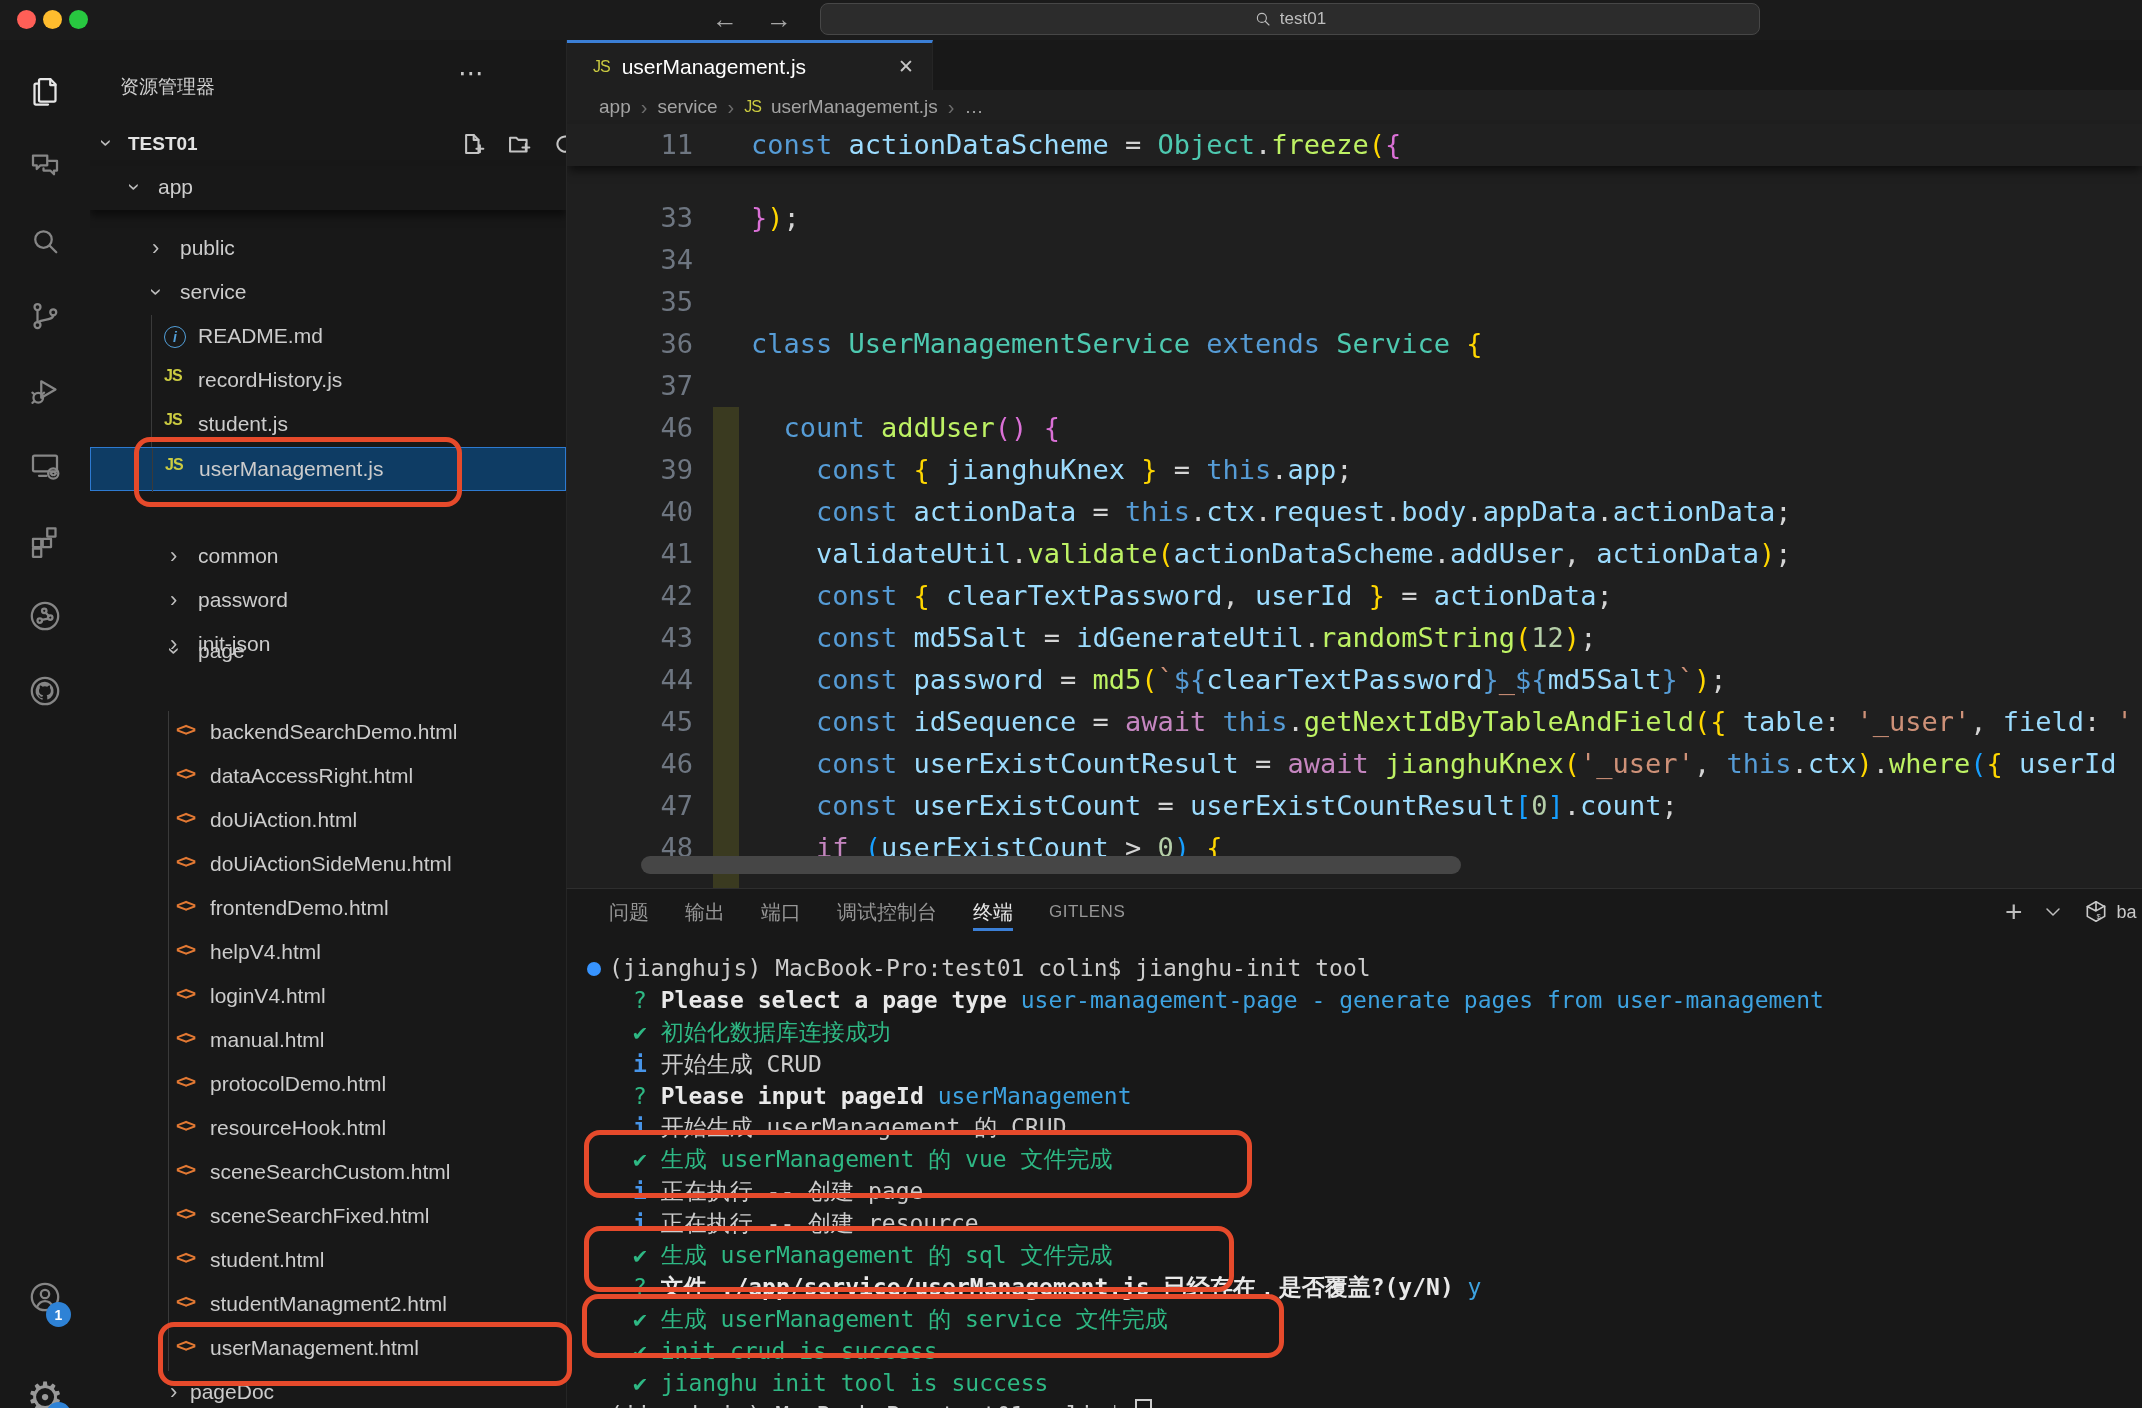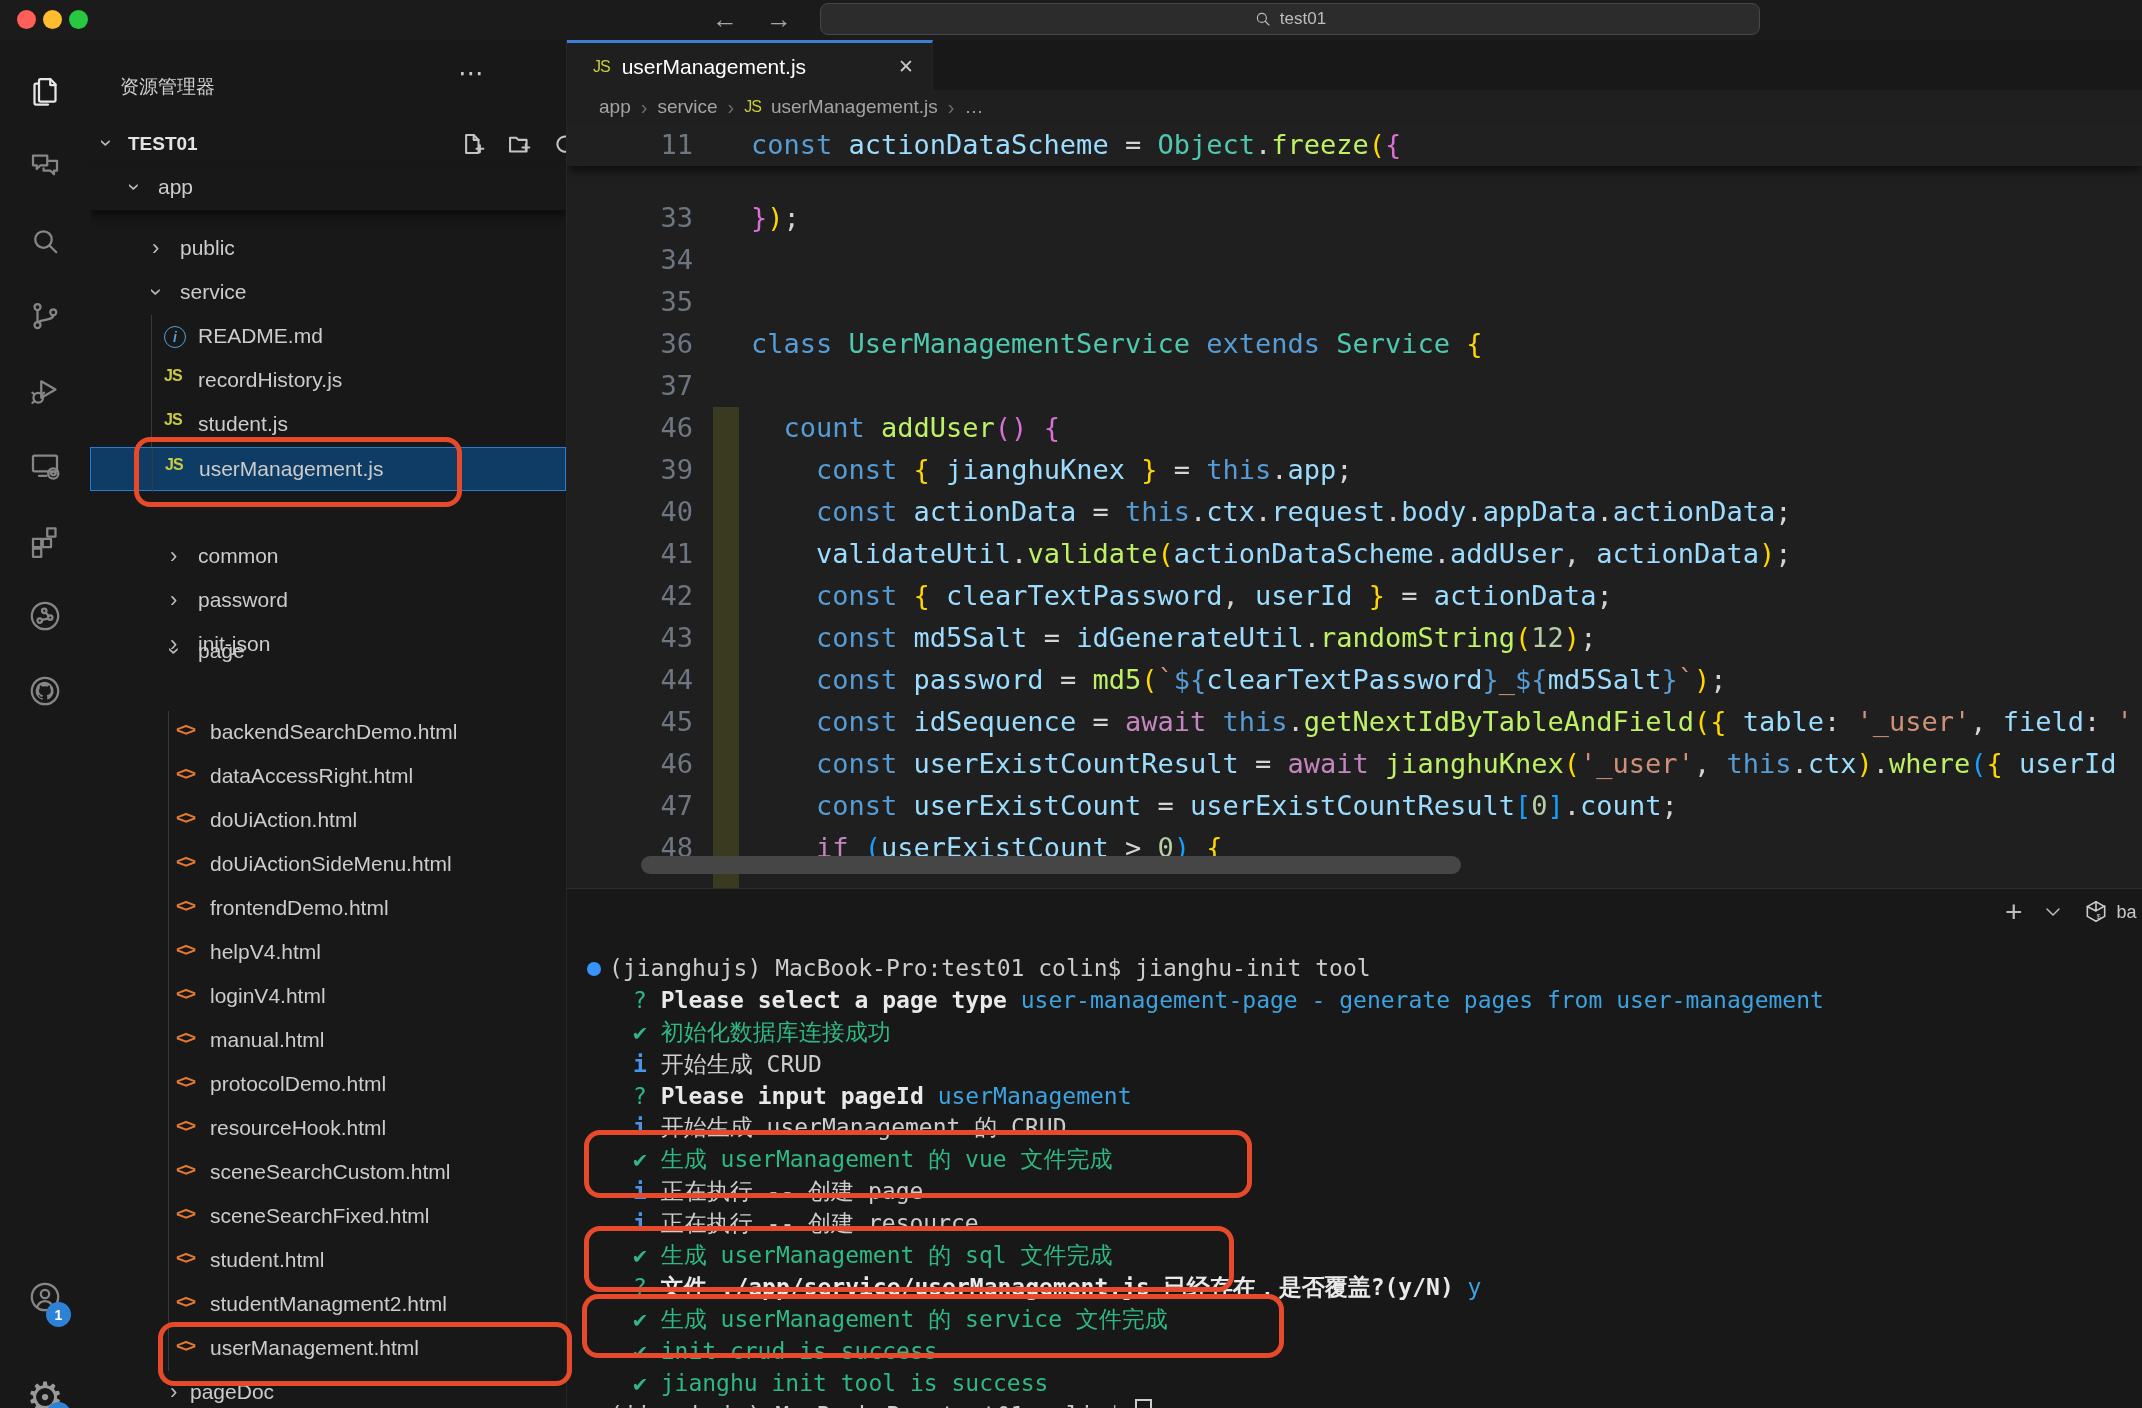--- a/index.html
+++ b/index.html
@@ -425,20 +425,28 @@
         <div class="codeline" style="top: 661px;"><span class="gut">45</span><span class="ctext"><span class="c-pl">    </span><span class="c-kw">const</span><span class="c-pl"> </span><span class="c-var">idSequence</span><span class="c-pl"> = </span><span class="c-ctrl">await</span><span class="c-pl"> </span><span class="c-kw">this</span><span class="c-pl">.</span><span class="c-fn">getNextIdByTableAndField</span><span class="c-gold">(</span><span class="c-gold">{</span><span class="c-pl"> </span><span class="c-var">table</span><span class="c-pl">: </span><span class="c-str">'_user'</span><span class="c-pl">, </span><span class="c-var">field</span><span class="c-pl">: </span><span class="c-str">'</span></span></div>
         <div class="codeline" style="top: 703px;"><span class="gut">46</span><span class="ctext"><span class="c-pl">    </span><span class="c-kw">const</span><span class="c-pl"> </span><span class="c-var">userExistCountResult</span><span class="c-pl"> = </span><span class="c-ctrl">await</span><span class="c-pl"> </span><span class="c-fn">jianghuKnex</span><span class="c-gold">(</span><span class="c-str">'_user'</span><span class="c-pl">, </span><span class="c-kw">this</span><span class="c-pl">.</span><span class="c-var">ctx</span><span class="c-gold">)</span><span class="c-pl">.</span><span class="c-fn">where</span><span class="c-blue">(</span><span class="c-gold">{</span><span class="c-pl"> </span><span class="c-var">userId</span><span class="c-pl"> </span></span></div>
         <div class="codeline" style="top: 745px;"><span class="gut">47</span><span class="ctext"><span class="c-pl">    </span><span class="c-kw">const</span><span class="c-pl"> </span><span class="c-var">userExistCount</span><span class="c-pl"> = </span><span class="c-var">userExistCountResult</span><span class="c-blue">[</span><span class="c-num">0</span><span class="c-blue">]</span><span class="c-pl">.</span><span class="c-var">count</span><span class="c-pl">;</span></span></div>
         <div class="codeline" style="top: 787px;"><span class="gut">48</span><span class="ctext"><span class="c-pl">    </span><span class="c-ctrl">if</span><span class="c-pl"> </span><span class="c-blue">(</span><span class="c-var">userExistCount</span><span class="c-pl"> &gt; </span><span class="c-num">0</span><span class="c-blue">)</span><span class="c-pl"> </span><span class="c-gold">{</span></span></div>
       </div>
     <div id="stickyline" class="codeline"><span class="gut">11</span><span class="ctext"><span class="c-kw">const</span><span class="c-pl"> </span><span class="c-var">actionDataScheme</span><span class="c-pl"> = </span><span class="c-cls">Object</span><span class="c-pl">.</span><span class="c-fn">freeze</span><span class="c-gold">(</span><span class="c-pink">{</span></span></div>
     <div id="hscroll"></div>
   </div>
 
   <div id="panel">
+    <div id="ptabs">
+        <div class="ptab">问题</div>
+        <div class="ptab">输出</div>
+        <div class="ptab">端口</div>
+        <div class="ptab">调试控制台</div>
+        <div class="ptab active">终端</div>
+        <div class="ptab caps">GITLENS</div>
+      </div>
     <div id="pactions">
       <span id="p-plus">+</span>
       <span id="p-chev">
           <svg width="16" height="12" viewBox="0 0 16 12">
             <path d="M2 3l6 6 6-6"></path>
           </svg>
         </span>
       <span id="p-shell">
         <svg width="26" height="26" viewBox="0 0 24 24">
             <path d="M12 2.5l8 4.5v9l-8 4.5L4 16V7z"></path>

